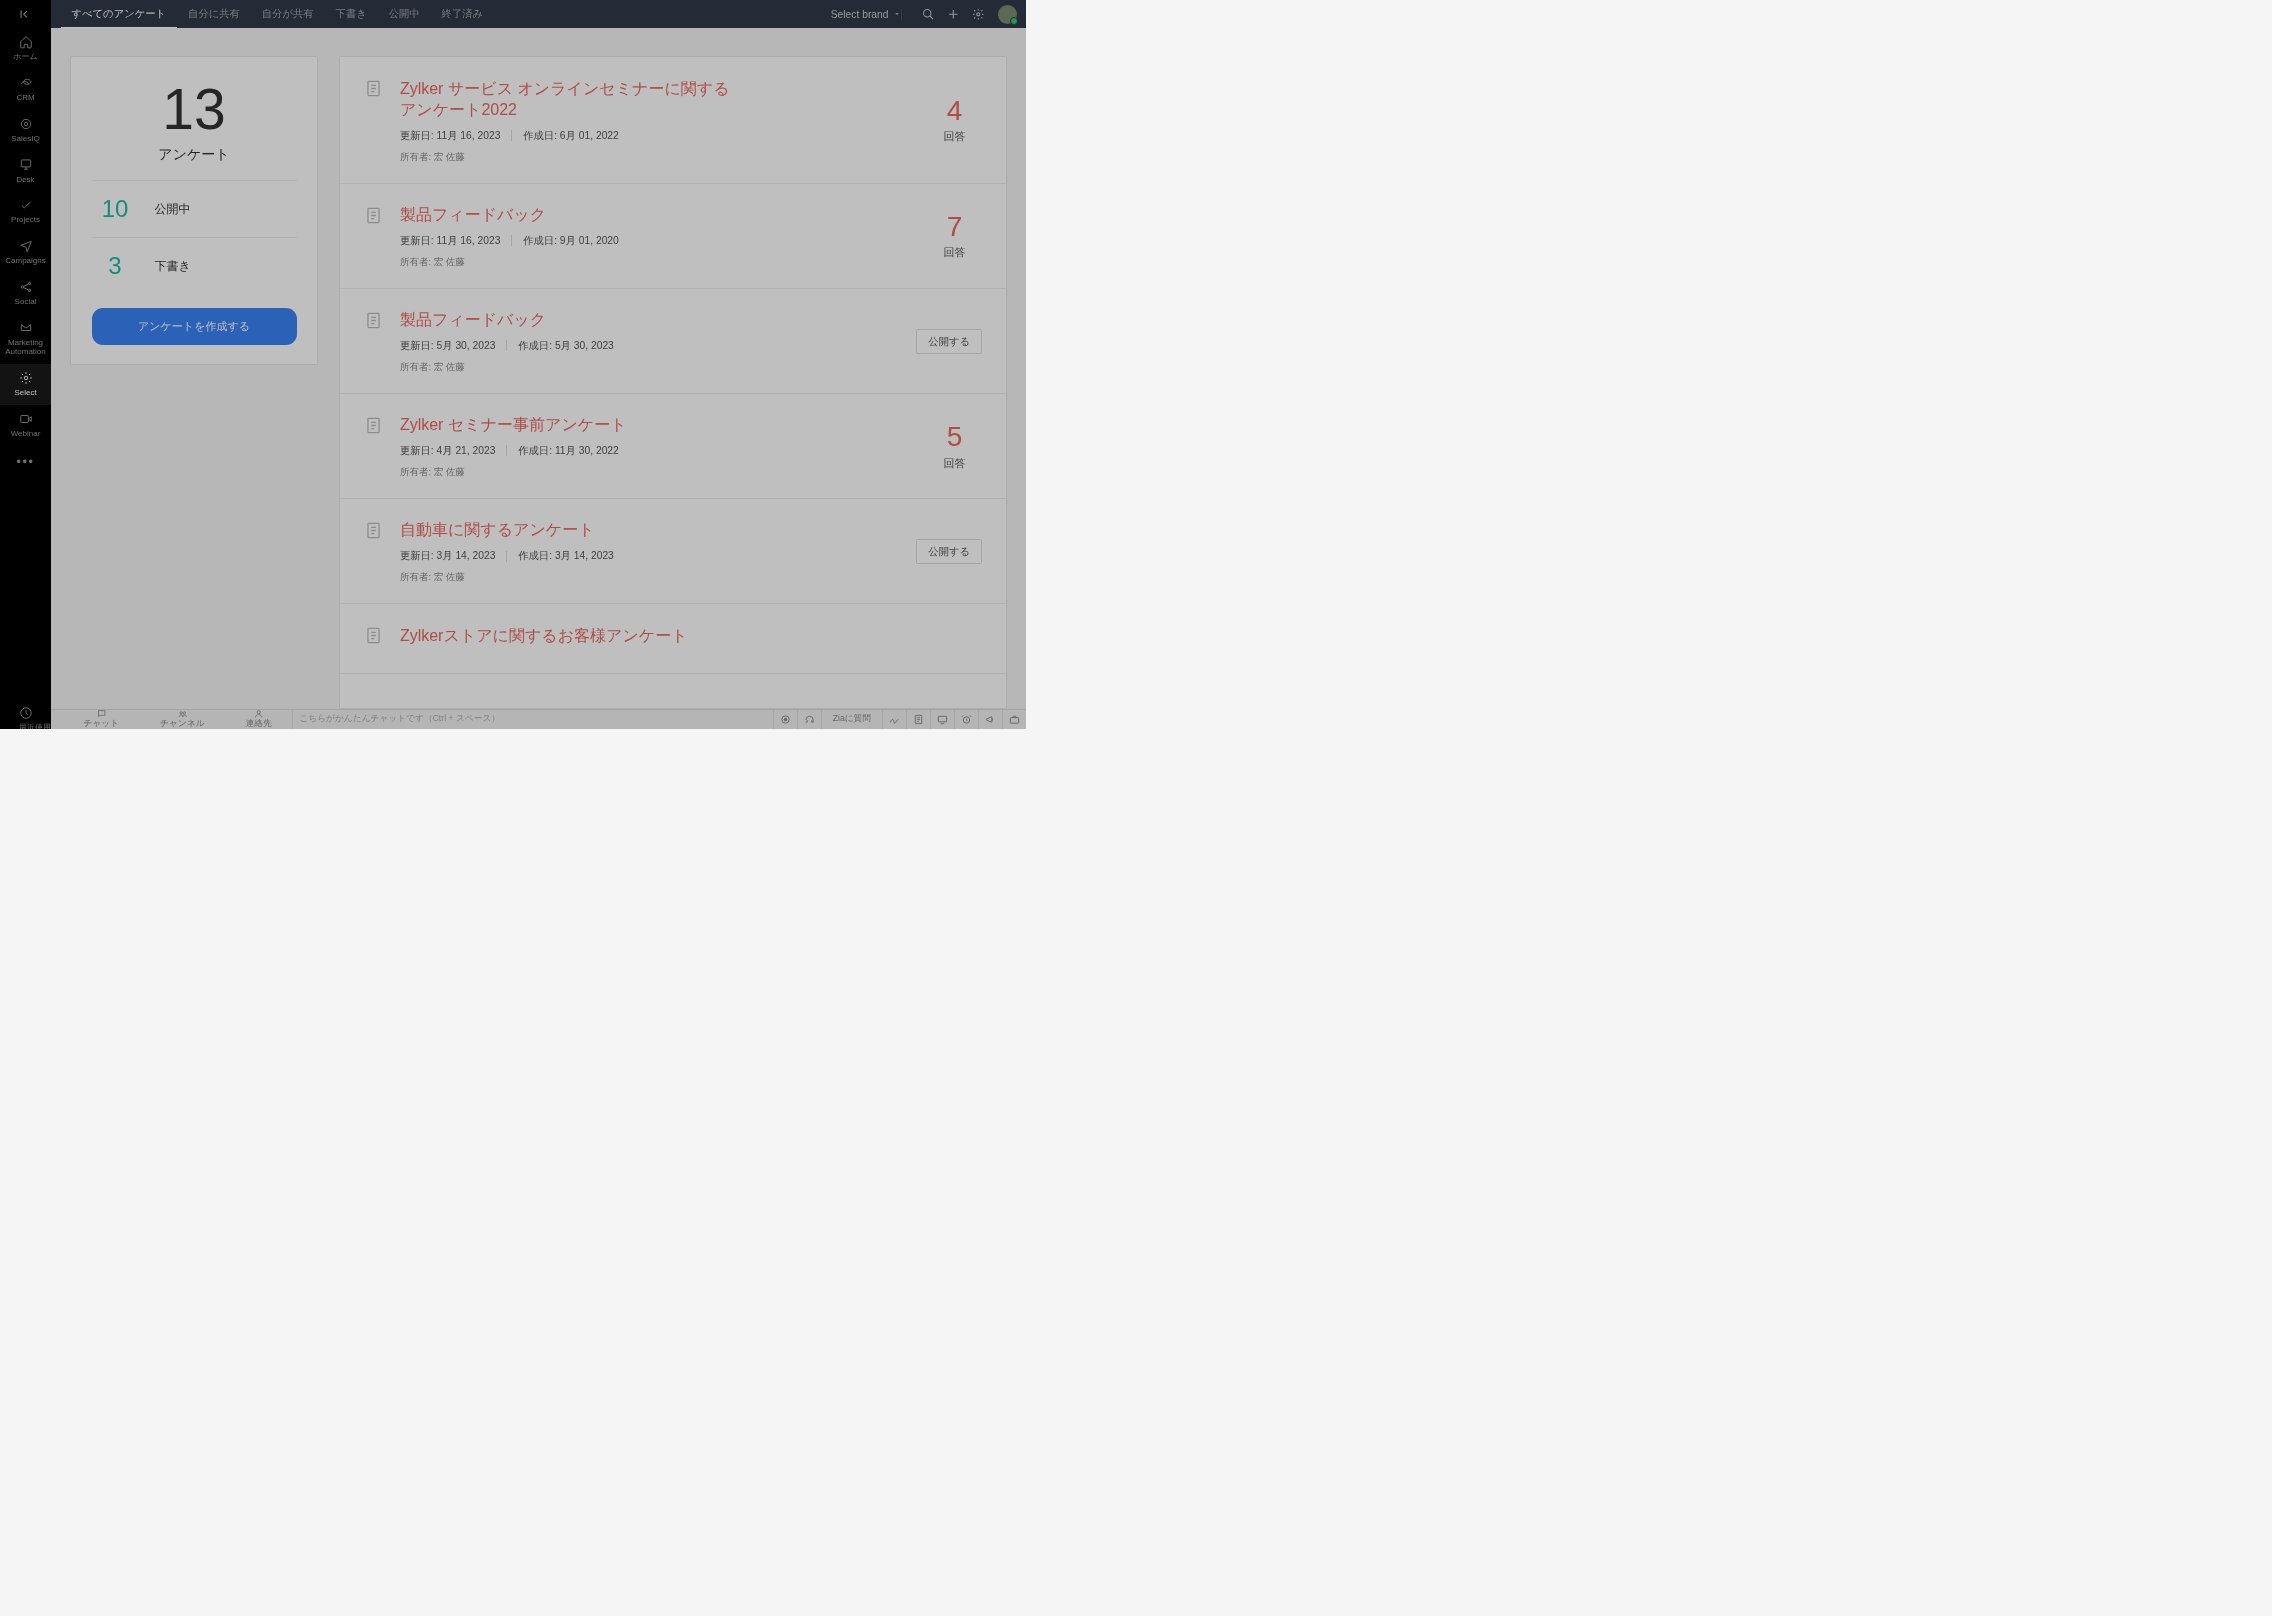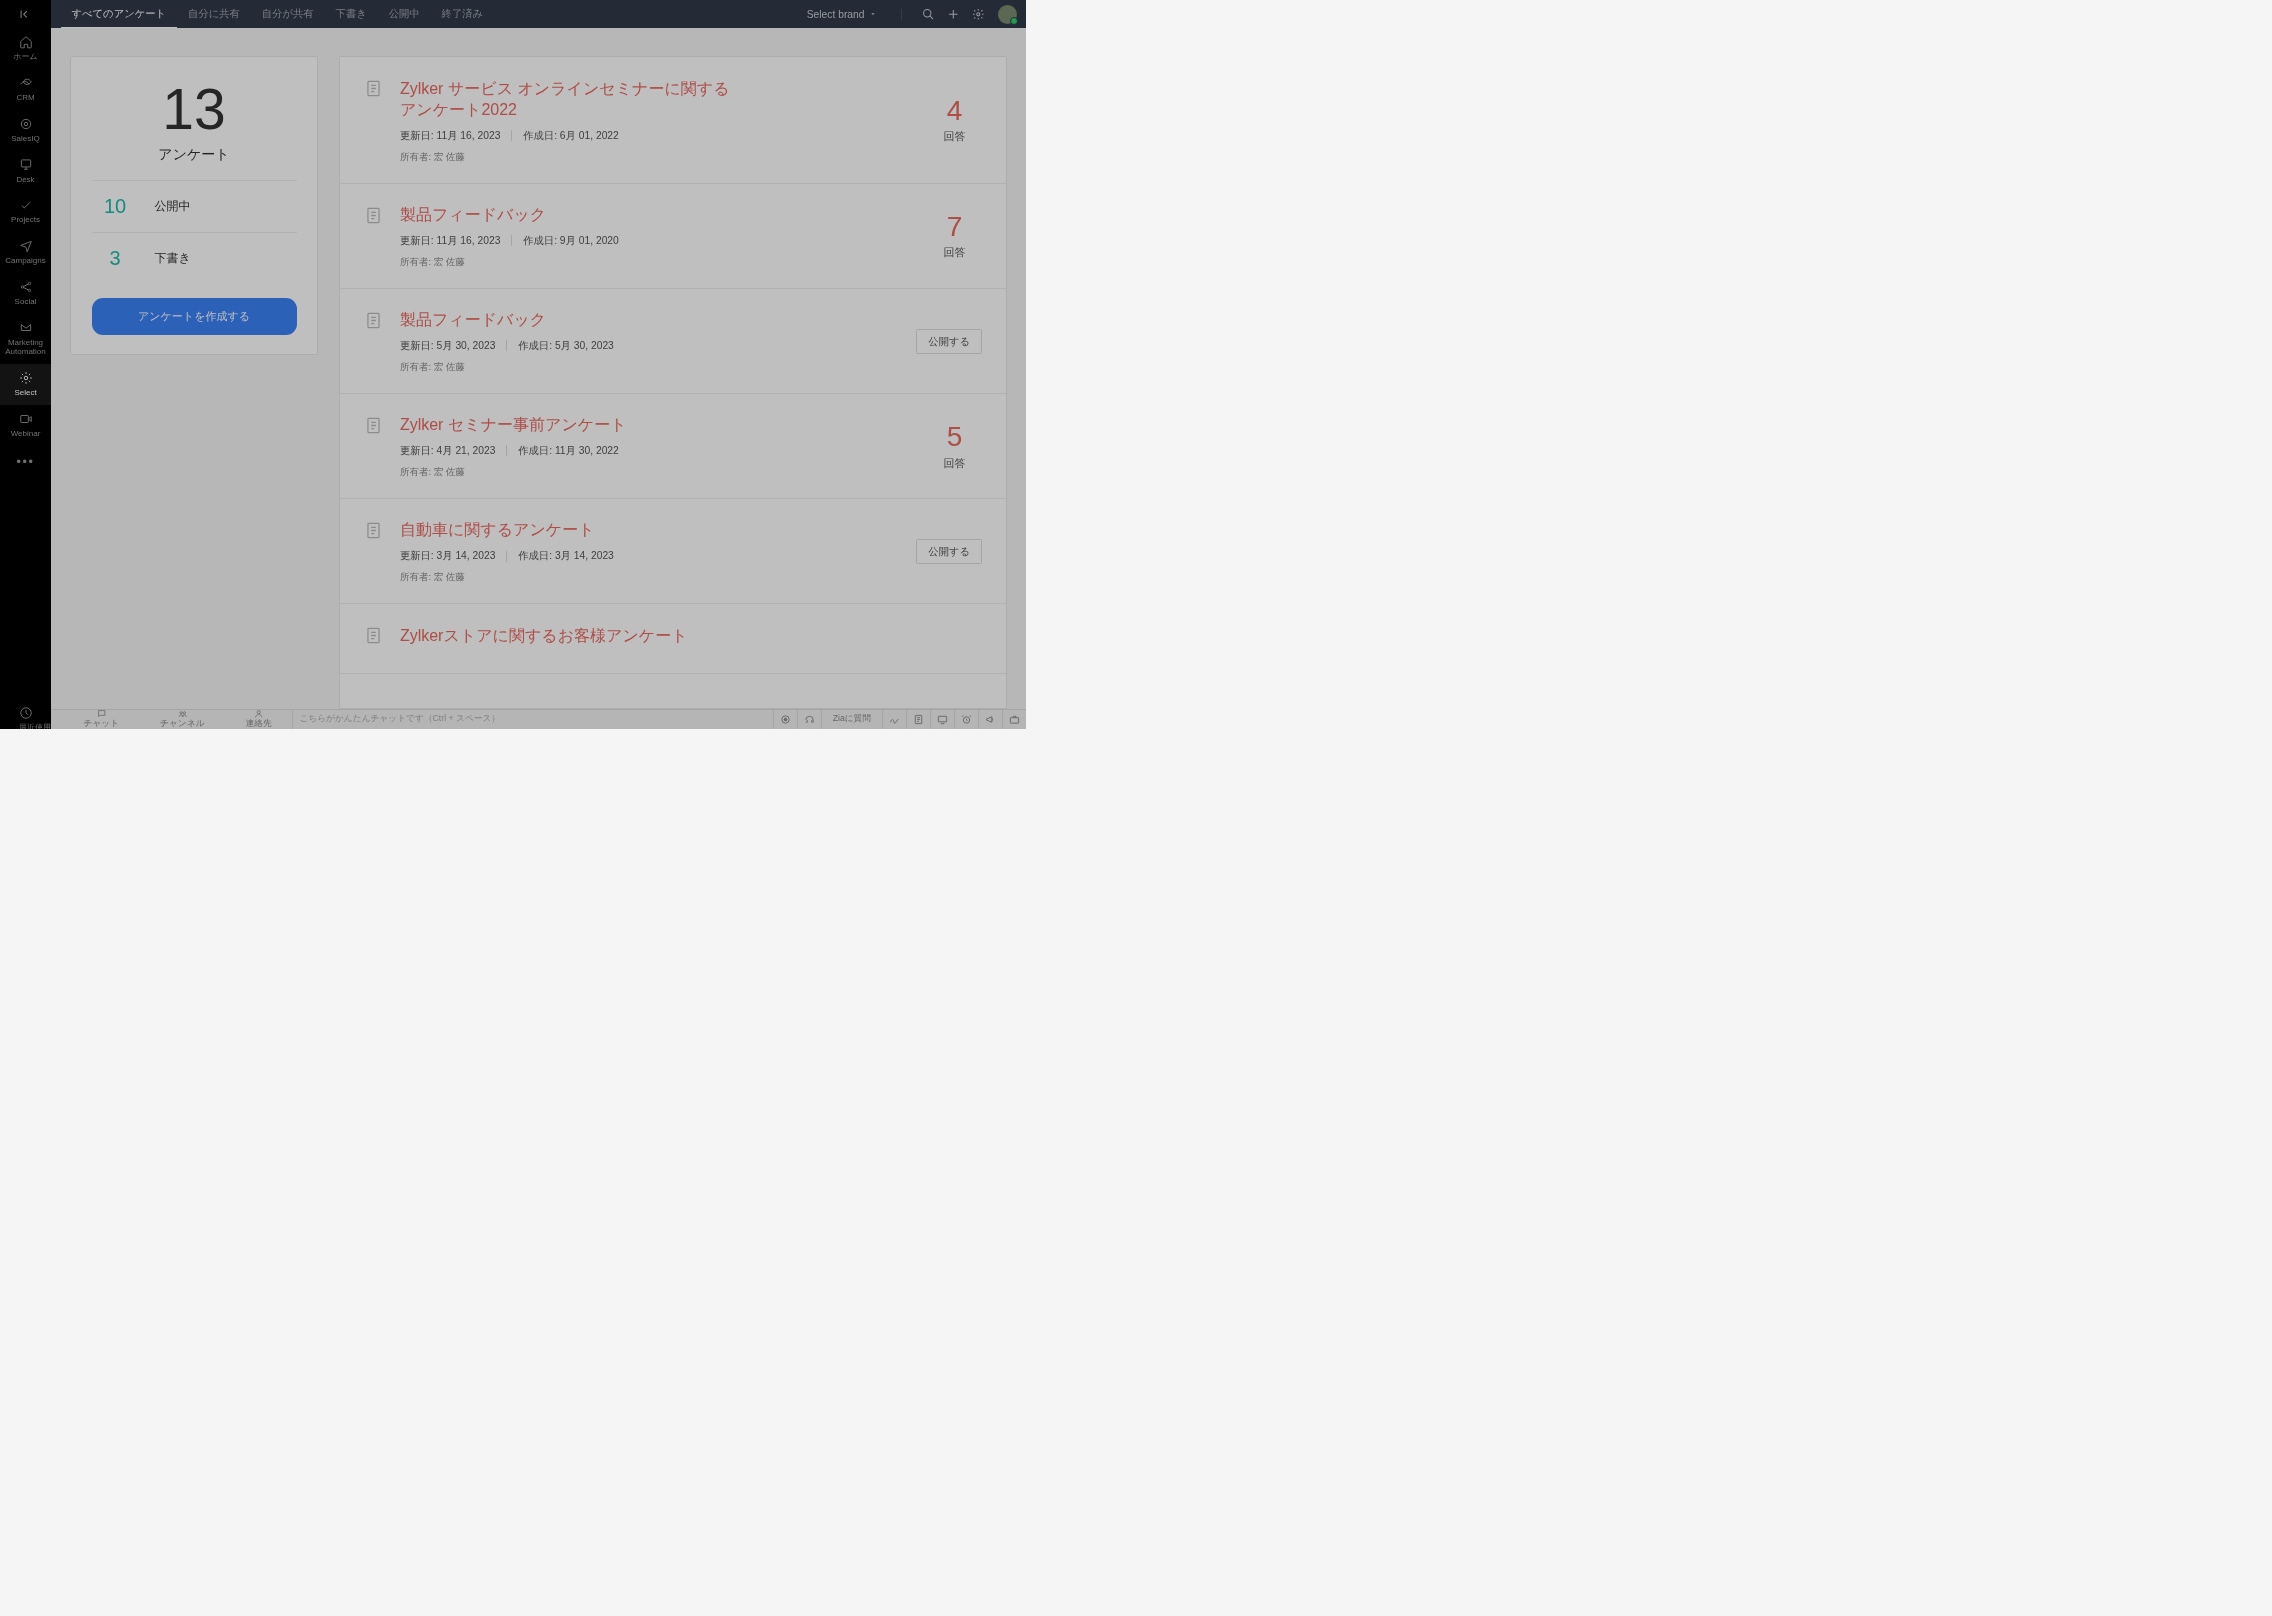--- a/index.html
+++ b/index.html
@@ -10,33 +10,33 @@
 .left-rail .nav-item { display: flex; flex-direction: column; align-items: center; justify-content: center; padding: 7px 0; font-size: 8px; color: #999; cursor: pointer; text-align: center; line-height: 1.2; }
 .left-rail .nav-item.active { background: #1a1a1a; color: #fff; }
 .left-rail .nav-item svg { width: 14px; height: 14px; margin-bottom: 3.2px; }
 .left-rail .spacer { flex: 1; }
 .left-rail .more-dots { color: #999; text-align: center; padding: 9.5px 0; letter-spacing: 1.6px; cursor: pointer; }
 
 .top-bar { position: absolute; left: 51px; top: 0; right: 0; height: 28px; background: #313949; color: #c8ccd4; display: flex; align-items: center; padding: 0 9.5px; font-size: 10.3px; }
 .top-bar .tab { padding: 0 11px; height: 28px; display: flex; align-items: center; cursor: pointer; color: #a0a6b0; }
 .top-bar .tab.active { color: #fff; border-bottom: 1.6px solid #fff; }
 .top-bar .flex-gap { flex: 1; }
-.top-bar .brand-select { display: flex; align-items: center; gap: 4.7px; cursor: pointer; margin-right: 14px; padding-right: 24px; border-right: 0.8px solid #4a5160; }
+.top-bar .brand-select { display: flex; align-items: center; gap: 4.7px; cursor: pointer; margin-right: 14px; padding-right: 0; border-right: 0.8px solid #4a5160; }
 .top-bar .icon-btn { width: 25px; height: 25px; display: flex; align-items: center; justify-content: center; cursor: pointer; color: #c8ccd4; }
 .top-bar .avatar { width: 19px; height: 19px; border-radius: 50%; background: #7a8b6f; position: relative; margin-left: 6.3px; cursor: pointer; }
 .top-bar .avatar::after { content:''; position:absolute; right:-1.6px; bottom:-1.6px; width:6.3px; height:6.3px; background:#2ecc71; border-radius:50%; border:0.8px solid #313949; }
 
 .main { position: absolute; left: 51px; top: 28px; right: 0; bottom: 20.5px; background: #f5f5f5; display: flex; padding: 28px 19px 0 19px; gap: 20.5px; overflow: hidden; }
 
 .summary-card { width: 248px; background: #fff; border: 0.8px solid #e6e6e6; border-radius: 1.6px; padding: 24px 0 19px 0; height: fit-content; }
 .summary-card .big-num { font-size: 57px; font-weight: 300; color: #333; text-align: center; line-height: 1; }
 .summary-card .big-label { text-align: center; font-size: 14px; color: #333; margin-top: 8px; margin-bottom: 16px; }
 .summary-card .divider { border-top: 0.8px solid #eee; margin: 0 20.5px; }
 .summary-card .stat-row { display: flex; align-items: center; padding: 14px 20.5px; gap: 16px; }
-.summary-card .stat-row .stat-num { font-size: 20px; color: #1fbba6; width: 47px; text-align: center; }
+.summary-card .stat-row .stat-num { font-size: 24px; color: #1fbba6; width: 47px; text-align: center; }
 .summary-card .stat-row .stat-label { font-size: 12px; color: #333; }
 .summary-card .create-btn { margin: 14px 20.5px 0 20.5px; background: #3b82f6; color: #fff; text-align: center; padding: 11px 0; font-size: 11px; cursor: pointer; border-radius: 11px; }
 
 .survey-list { flex: 1; background: #fff; border: 0.8px solid #e6e6e6; border-radius: 1.6px; overflow-y: auto; }
 .survey-item { display: flex; padding: 20.5px 24px 19px 24px; border-bottom: 0.8px solid #eee; gap: 17.4px; cursor: pointer; }
 .survey-item .doc-icon { width: 19px; height: 24px; color: #bbb; flex-shrink: 0; margin-top: 1.6px; }
 .survey-item .info { flex: 1; min-width: 0; }
 .survey-item .title { font-size: 16px; color: #e8685f; margin-bottom: 8px; line-height: 1.35; max-width: 331px; }
 .survey-item .meta { display: flex; gap: 11px; font-size: 10.3px; color: #555; margin-bottom: 8px; align-items: center; }
 .survey-item .meta .sep { width:0.8px; height:11px; background:#ddd; }

